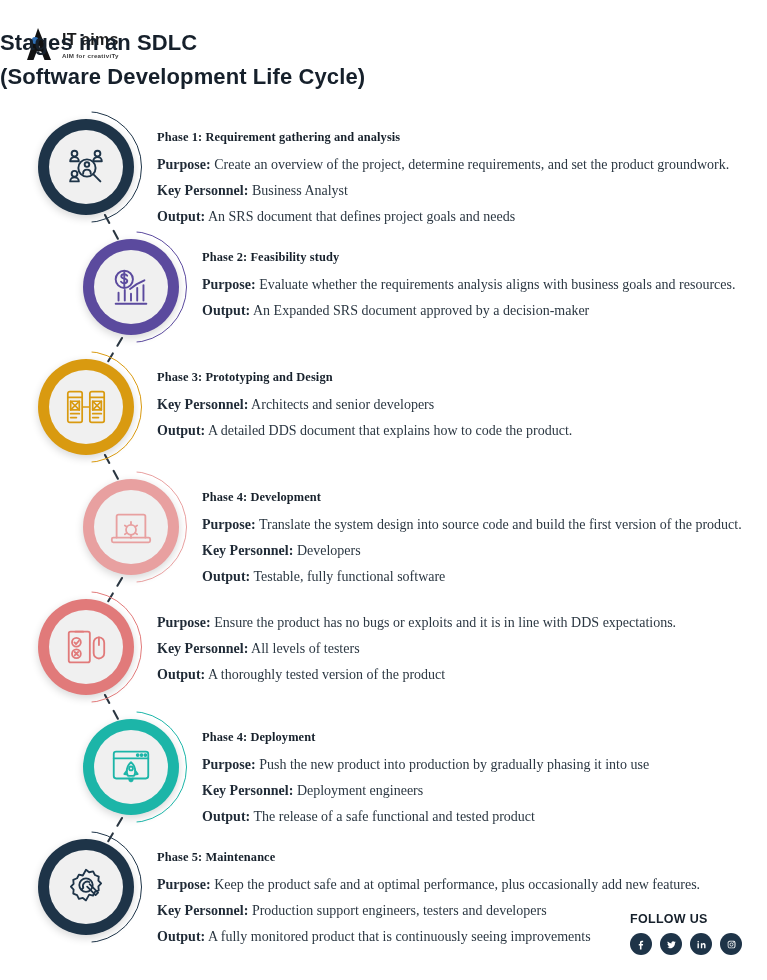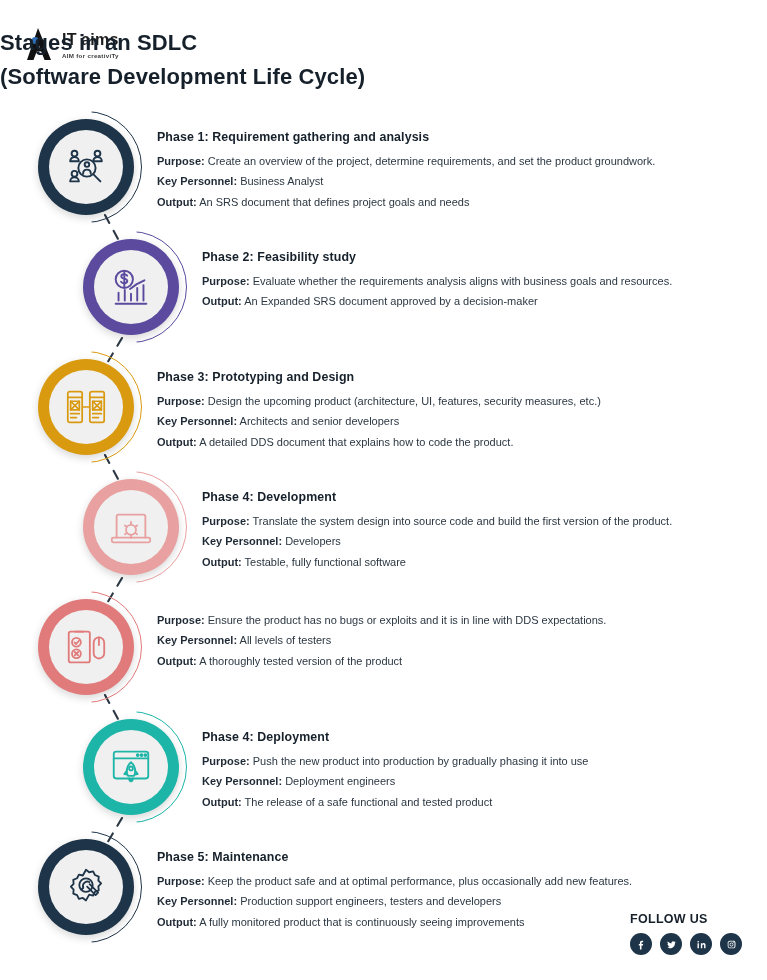--- a/index.html
+++ b/index.html
@@ -34,21 +34,21 @@
   .title-block {
     position: absolute; left: 0; right: 0; top: 26px;
     text-align: left;
   }
   .title-line {
     font-size: 22px; font-weight: 700; color: #16202b;
     letter-spacing: .1px; line-height: 1.55;
   }
 
   
-  .timeline { position: absolute; left: 0; top: 0; width: 767px; height: 980px; }
+  .timeline { position: absolute; left: 0; top: 0; width: 767px; height: 980px; font-family: Liberation Serif, serif; }
 
   .dash-svg { position: absolute; left: 0; top: 0; width: 767px; height: 980px; pointer-events: none; }
 
   .phase { position: absolute; }
 
   .node {
     position: absolute;
     width: 96px; height: 96px;
   }
   .node .ring {
@@ -76,21 +76,21 @@
     transform: translate(-50%,-50%);
     width: 46px; height: 46px;
     z-index: 3;
   }
 
   .copy { position: absolute; }
   .phase-title {
     font-size: 12.4px; font-weight: 700; color: #16202b;
     margin-bottom: 7px; letter-spacing: .1px;
   }
-  .row { font-size: 11px; color: #1f2a36; line-height: 1.85; white-space: nowrap; }
+  .row { font-size: 14px; color: #1f2a36; line-height: 1.85; white-space: nowrap; }
   .row b { font-weight: 700; }
   .row span { font-weight: 400; color: #2b3742; }
 
   
   .follow {
     position: absolute; left: 630px; top: 912px;
   }
   .follow-label {
     font-size: 12.5px; font-weight: 700; color: #16202b;
     letter-spacing: .3px; margin-bottom: 7px;
@@ -225,24 +225,20 @@
             <line x1="31" y1="18" x2="40" y2="27"></line>
               <line x1="40" y1="18" x2="31" y2="27"></line>
             <line x1="31" y1="31" x2="40" y2="31"></line>
               <line x1="31" y1="35" x2="37" y2="35"></line>
             <line x1="21" y1="24" x2="27" y2="24"></line>
           </g>
         </svg>
       </div>
       <div class="copy" style="left:157px; top:370px;">
         <div class="phase-title">Phase 3: Prototyping and Design</div>
-        <div class="row">
-          <b>Purpose:</b>
-          <span>Design the upcoming product (architecture, UI, features, security measures, etc.)</span>
-        </div>
         <div class="row">
           <b>Key Personnel:</b>
           <span>Architects and senior developers</span>
         </div>
         <div class="row">
           <b>Output:</b>
           <span>A detailed DDS document that explains how to code the product.</span>
         </div>
       </div>
     </div>

